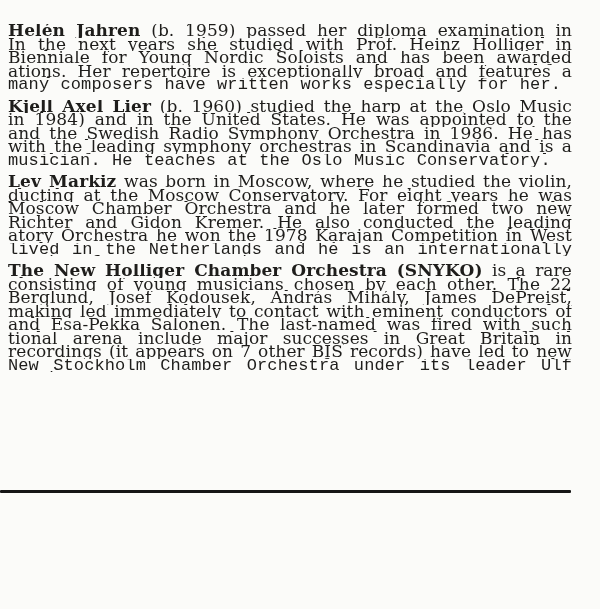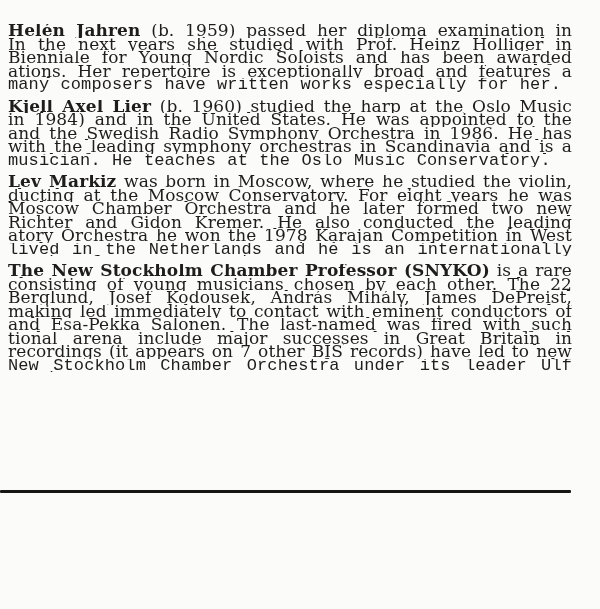--- a/index.html
+++ b/index.html
@@ -77,21 +77,21 @@
       </div>
       <div class="para">
         <div class="line"><span class="lead">Lev Markiz</span> was born in Moscow, where he studied the violin, chamber music and con-</div>
         <div class="line">ducting at the Moscow Conservatory. For eight years he was leader and soloist of the</div>
         <div class="line">Moscow Chamber Orchestra and he later formed two new orchestras in Moscow and</div>
         <div class="line">Richter and Gidon Kremer. He also conducted the leading Soviet symphony orchestras</div>
         <div class="line">atory Orchestra he won the 1978 Karajan Competition in West Berlin. Since 1981 he has</div>
         <div class="line last">lived in the Netherlands and he is an internationally sought-after guest conductor.</div>
       </div>
       <div class="para">
-        <div class="line"><span class="lead">The New Stockholm Chamber Professor (SNYKO)</span> is a rare phenomenon: an orchestra</div>
+        <div class="line"><span class="lead">The New Holliger Chamber Orchestra (SNYKO)</span> is a rare phenomenon: an orchestra</div>
         <div class="line">consisting of young musicians chosen by each other. The 22 young people concerned</div>
         <div class="line">Berglund, Josef Kodousek, András Mihály, James DePreist, Norman del Mar, Lev Markiz</div>
         <div class="line">making led immediately to contact with eminent conductors of today — including Paavo</div>
         <div class="line">and Esa-Pekka Salonen. The last-named was fired with such enthusiasm that he offered</div>
         <div class="line">tional arena include major successes in Great Britain in Summer 1987 (BBC, Brighton</div>
         <div class="line">recordings (it appears on 7 other BIS records) have led to new opportunities for the</div>
         <div class="line last">New Stockholm Chamber Orchestra under its leader Ulf Forsberg.</div>
       </div>
     </div>
   <div class="rule" style="background: rgb(22, 22, 22);"></div>

